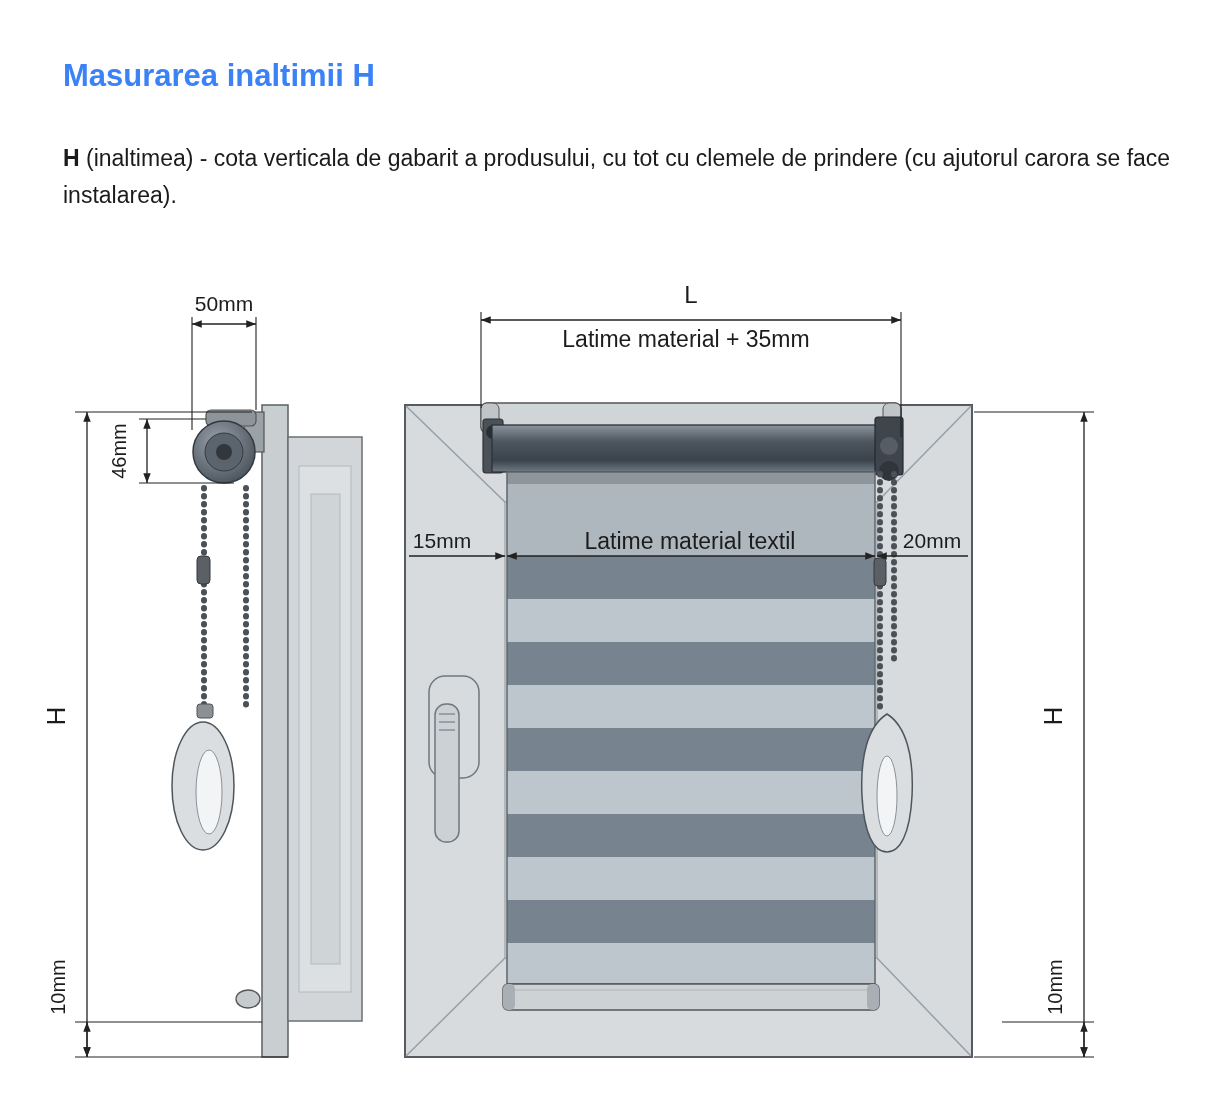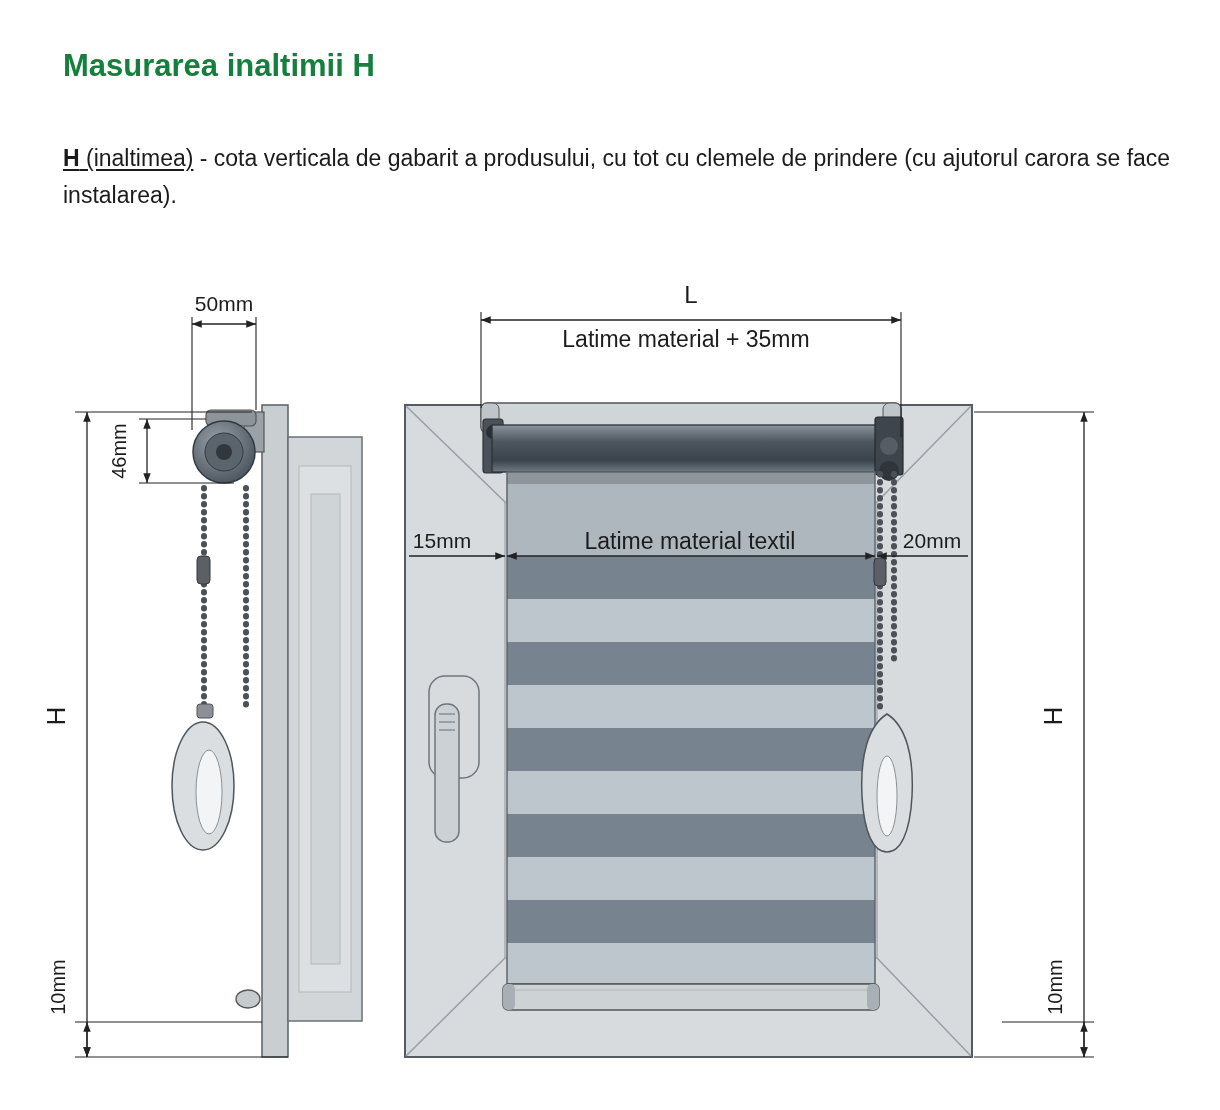--- a/index.html
+++ b/index.html
@@ -1,27 +1,27 @@
 <!DOCTYPE html>
 <html><head>
 <meta charset="utf-8">
 <style>
   * { margin:0; padding:0; box-sizing:border-box; }
   body { background:#ffffff; font-family:"Liberation Sans", sans-serif; }
   .page { position:relative; width:1220px; height:1110px; background:#ffffff; overflow:hidden; }
   h1.title {
-    position:absolute; left:63px; top:48px;
-    font-size:31px; font-weight:bold; color:#15803d;
+    position:absolute; left:63px; top:58px;
+    font-size:31px; font-weight:bold; color:#3b82f6;
     font-family:"Liberation Sans", sans-serif;
   }
   p.desc {
     position:absolute; left:63px; top:140px; width:1115px;
     font-size:23px; line-height:1.6; color:#1b1b1b;
   }
-  p.desc .underline { text-decoration:underline; text-underline-offset:3px; }
+  p.desc .underline { text-underline-offset:3px; }
   svg.diagram { position:absolute; left:0; top:0; }
   svg text { font-family:"Liberation Sans", sans-serif; fill:#1c1c1c; }
   .t20 { font-size:20px; }
   .t21 { font-size:21px; }
   .t23 { font-size:23px; }
   .t24 { font-size:24px; }
   .t26 { font-size:26px; }
   .dim { stroke:#222222; stroke-width:1.3; fill:none; }
   .ext { stroke:#222222; stroke-width:1.1; fill:none; }
   .chain { stroke:#4b5157; stroke-width:6; stroke-dasharray:0.5 7.5; stroke-linecap:round; fill:none; }

